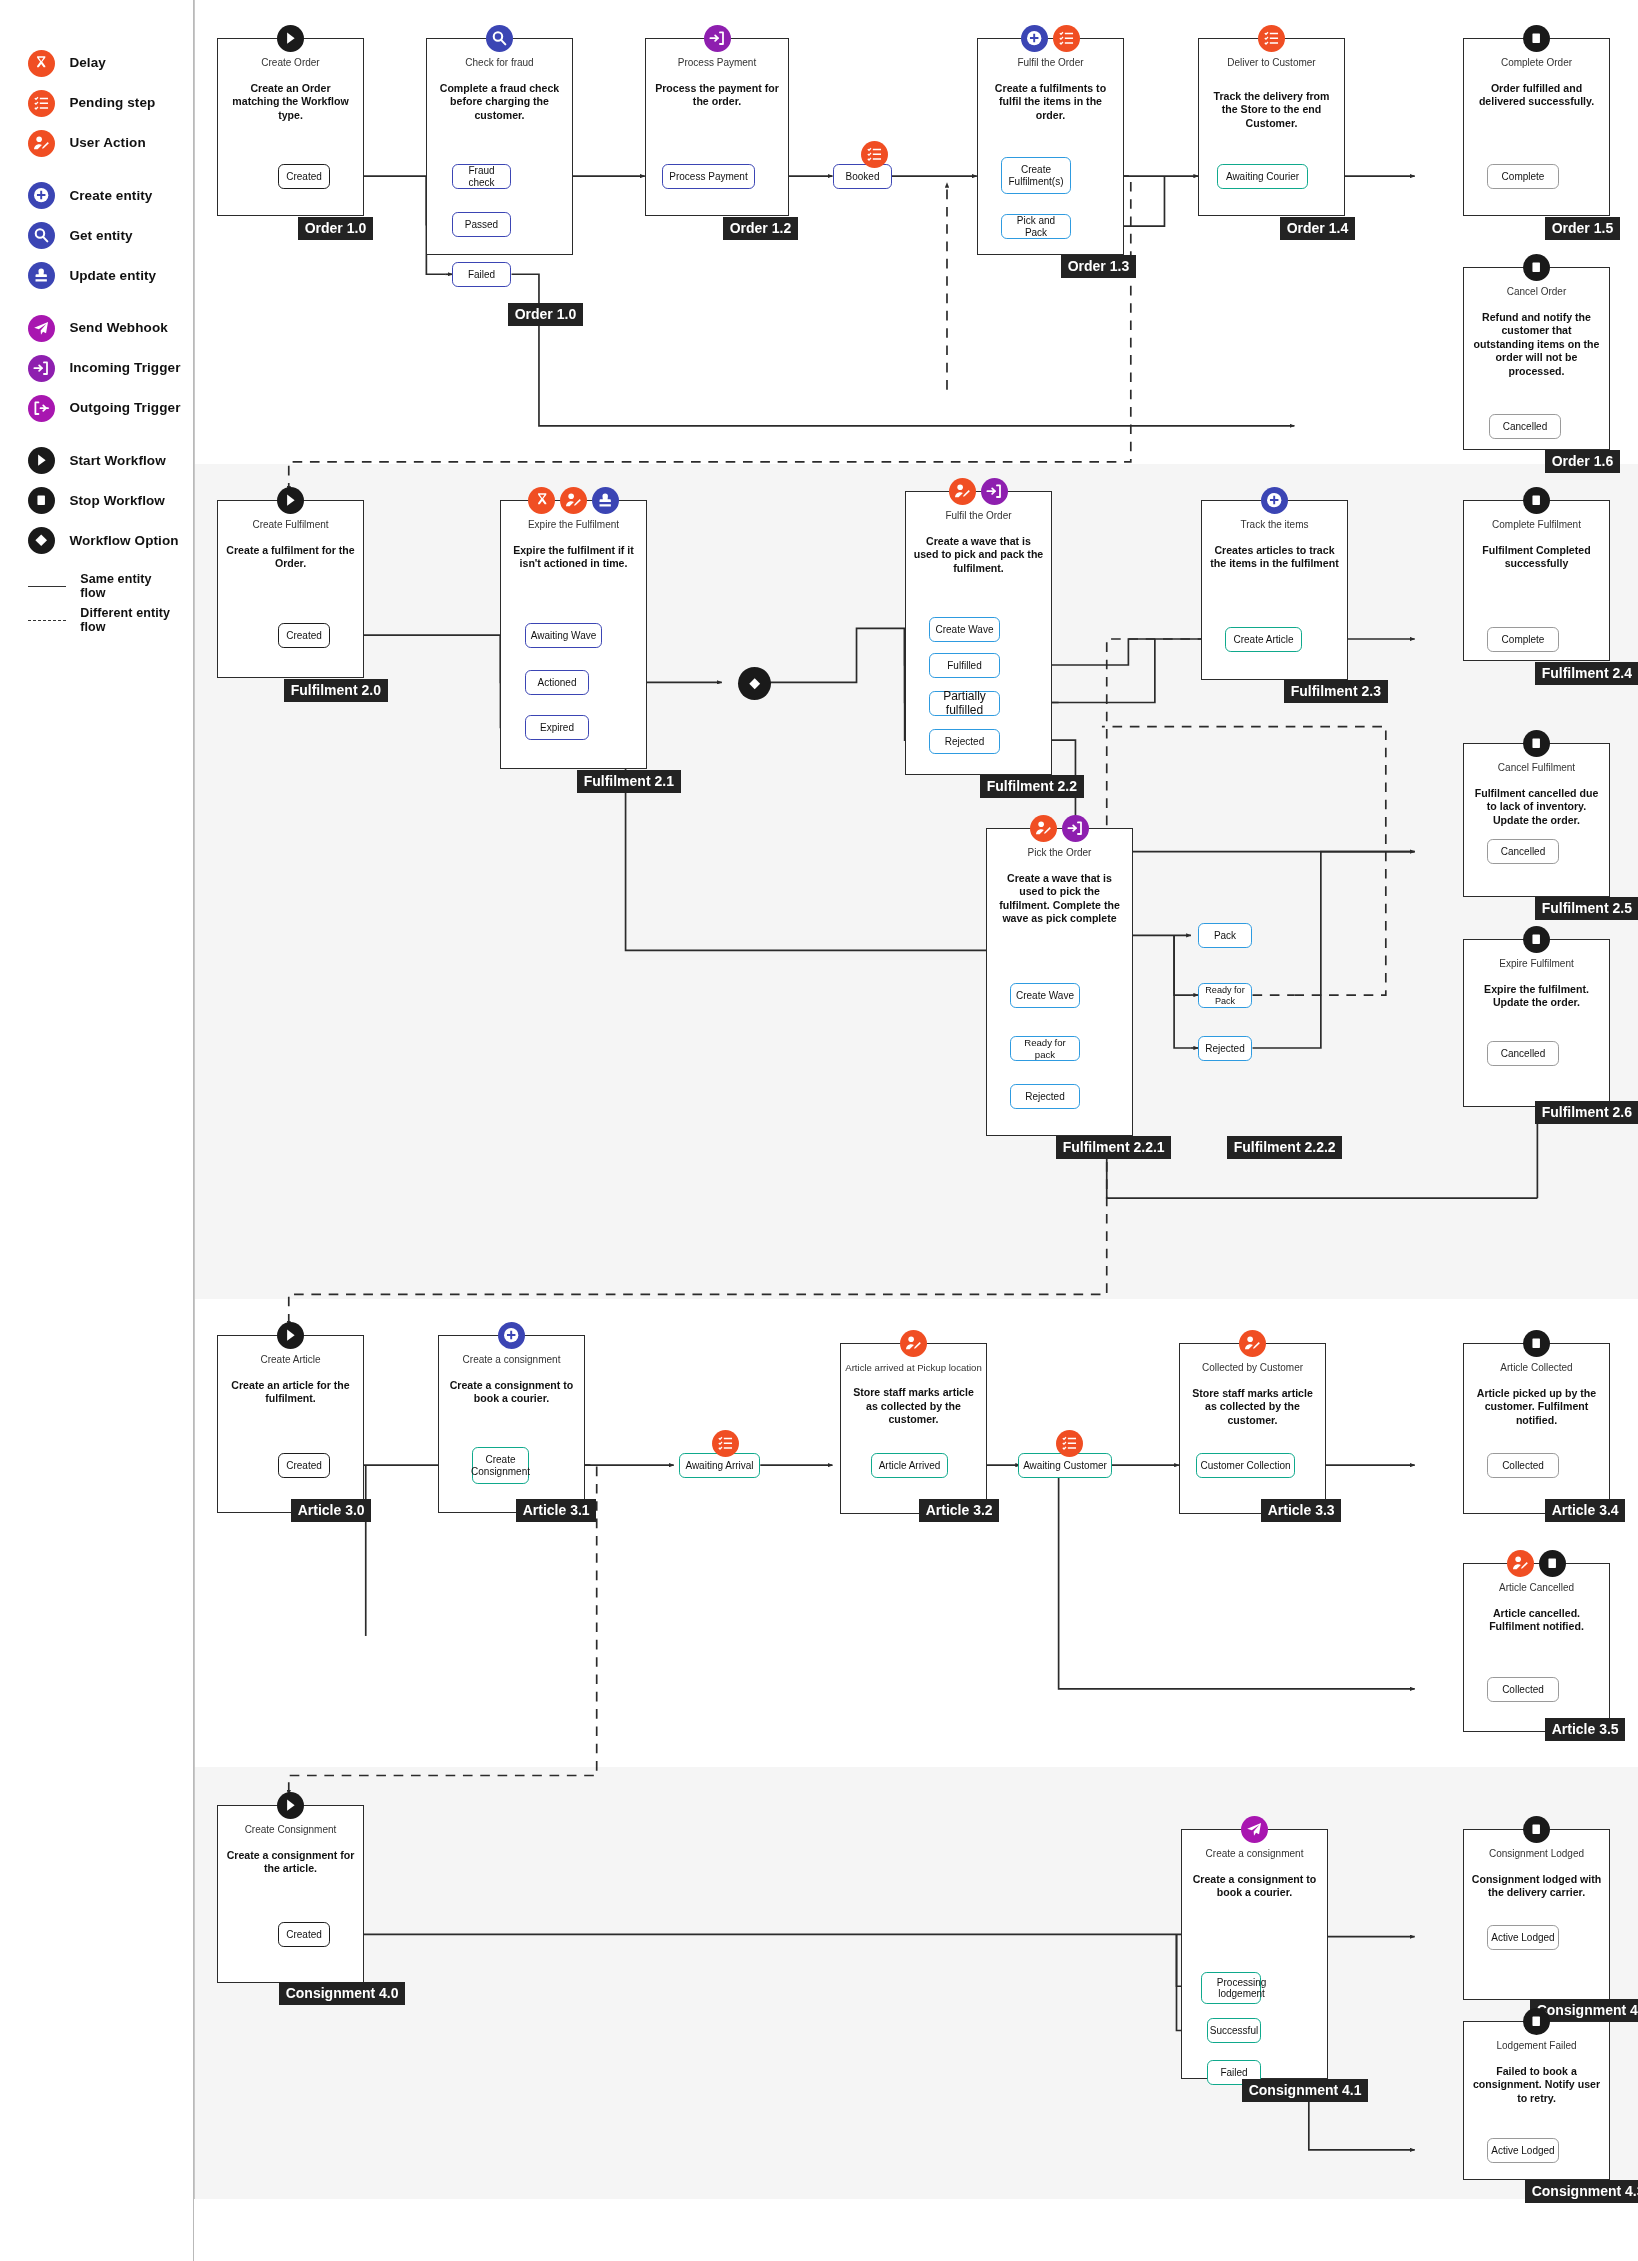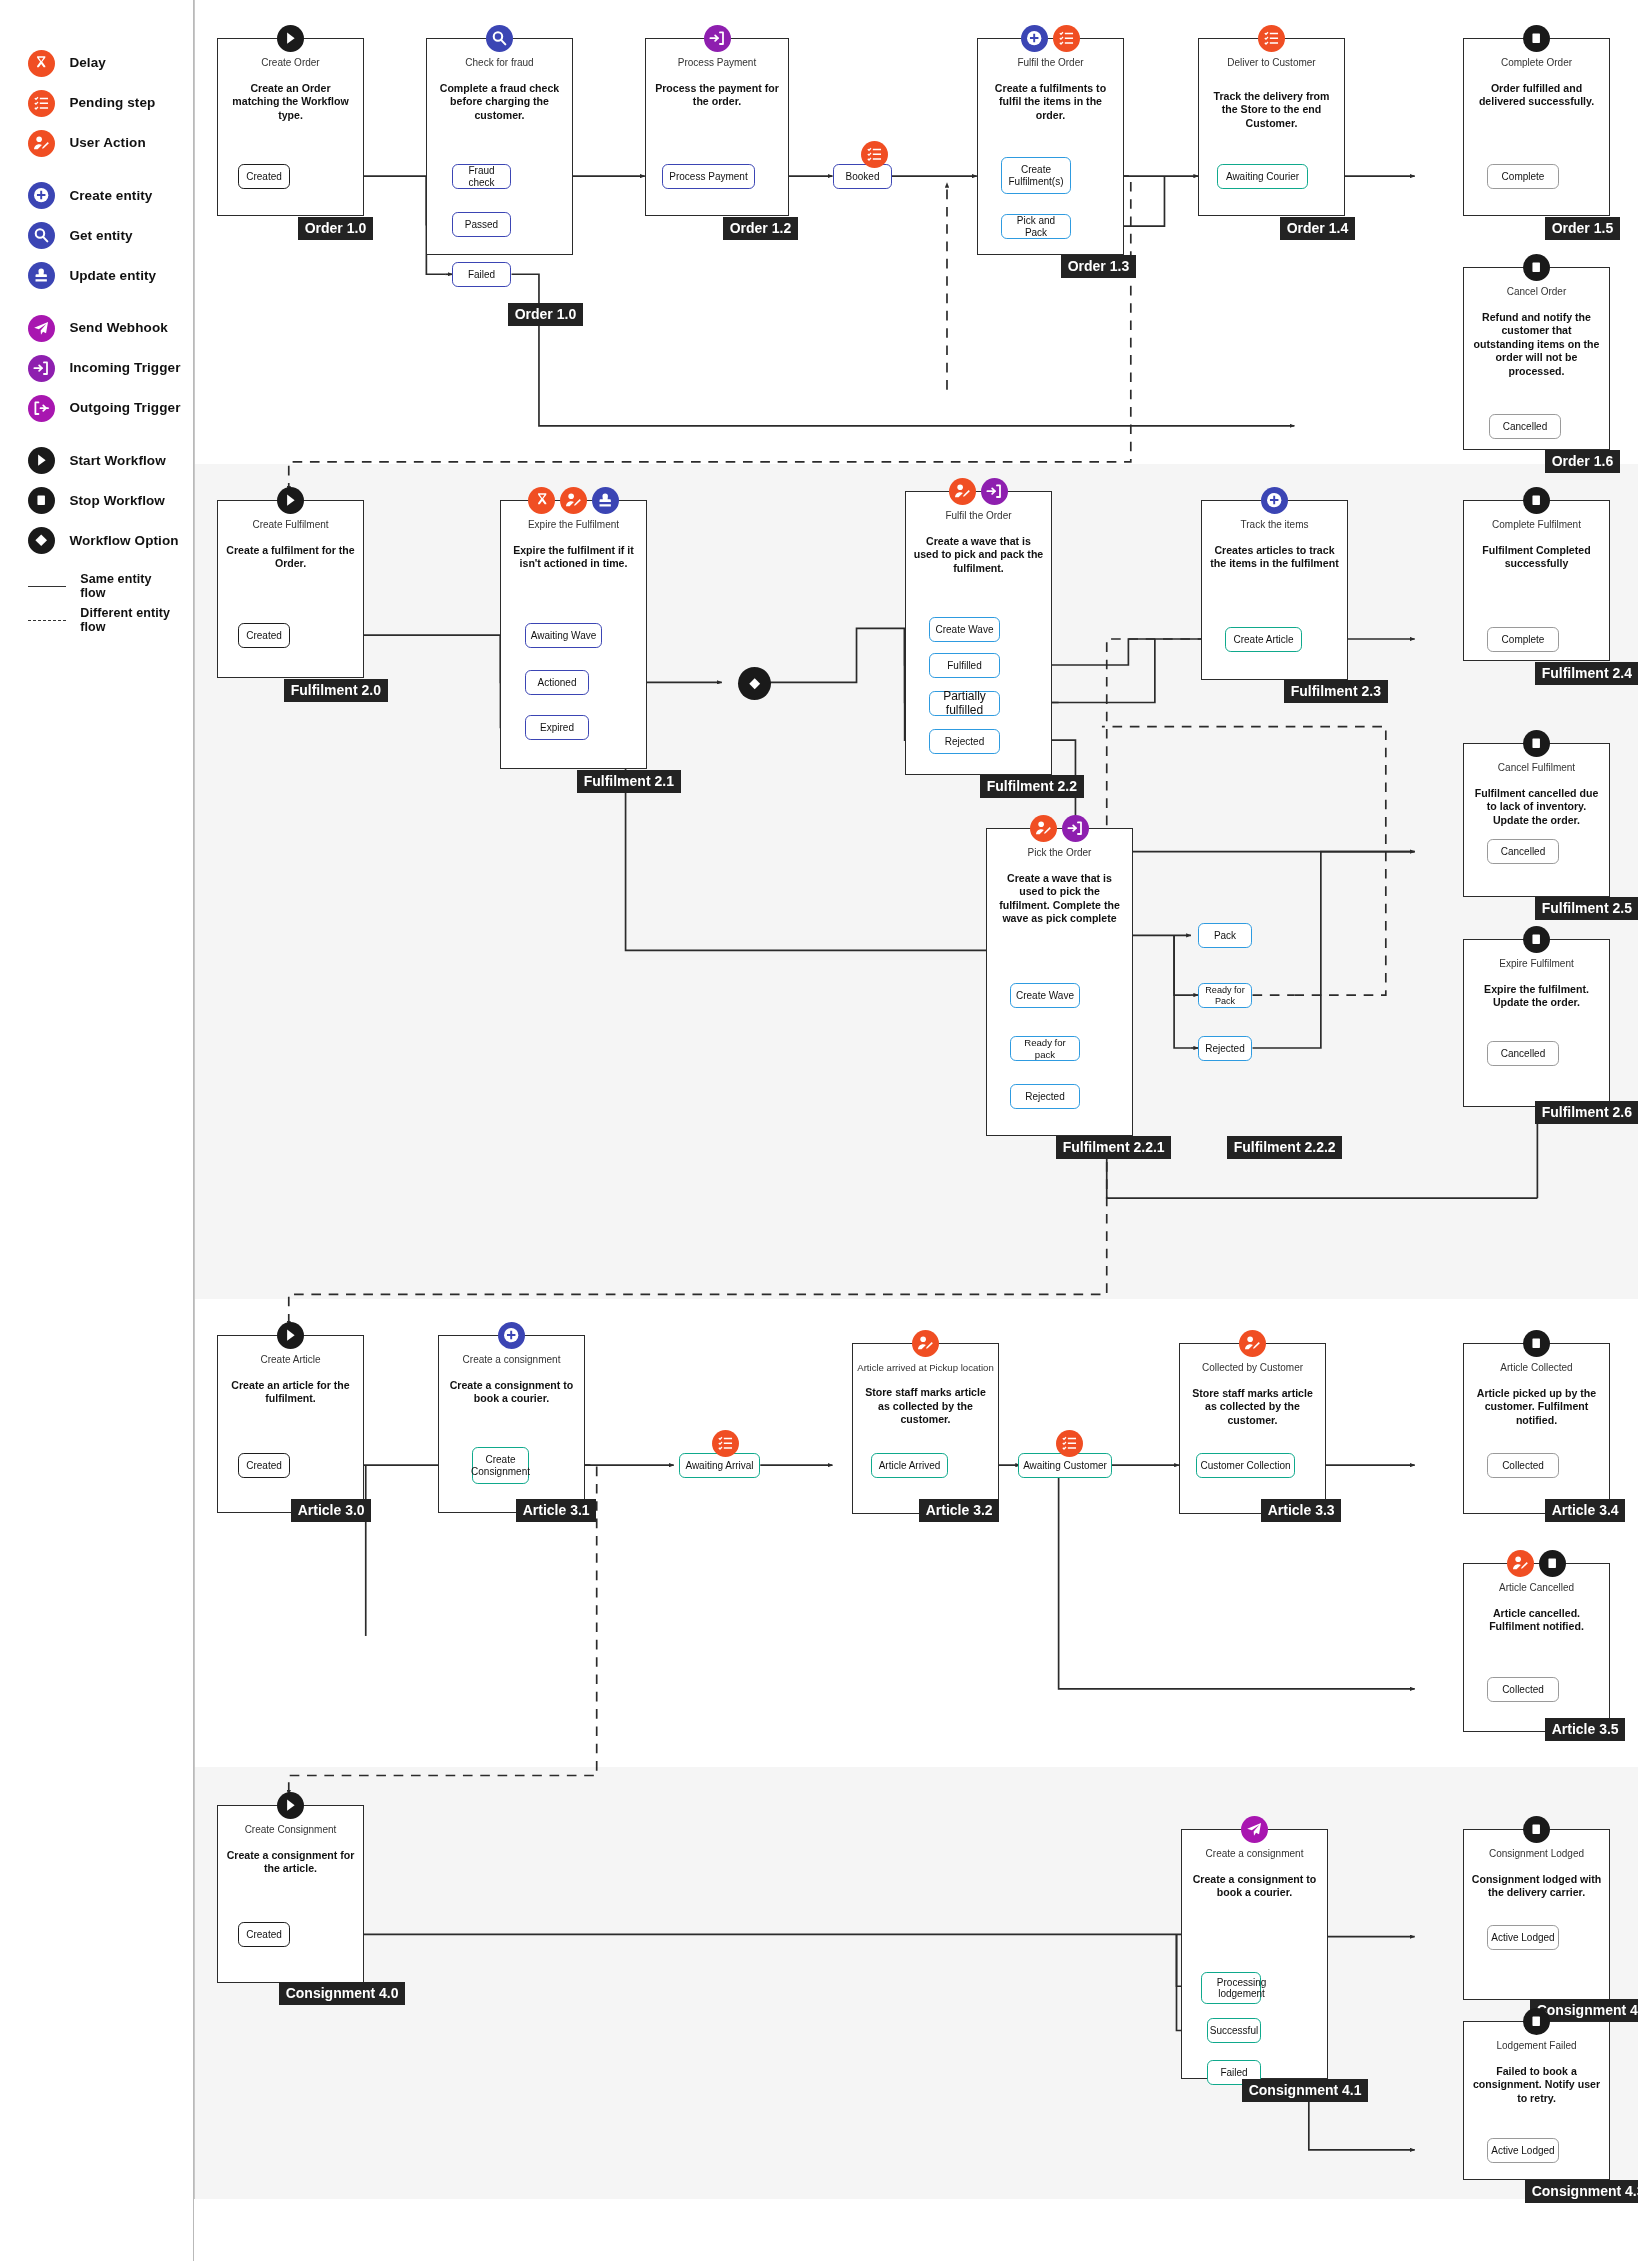--- a/index.html
+++ b/index.html
@@ -81,21 +81,21 @@
   }
 
   
   .pill {
     position:absolute;
     border-radius:5.8px; background:#fff;
     display:flex; align-items:center; justify-content:center;
     text-align:center; font-size:10px; color:#111; line-height:1.15;
     padding:1.9px 2.9px;
   }
-  .pill.b-black  { border:1.4px solid #1c1c1c; }
+  .pill.b-black  { border:1.4px solid #1c1c1c;margin-left:40px; }
   .pill.b-indigo { border:1.4px solid #3B45B4; }
   .pill.b-blue   { border:1.4px solid #2E9BE0; }
   .pill.b-teal   { border:1.4px solid #0FA98C; }
   .pill.b-gray   { border:1.4px solid #9a9a9a; }
 
   .pill-icon { position:absolute; z-index:6; }
 
   
   svg.links { position:absolute; left:0; top:0; width:1638px; height:2261px; pointer-events:none; }
 
@@ -711,21 +711,21 @@
 
   <span class="badge orange pill-icon" style="left:712px;top:1430px;">
       <svg viewBox="0 0 24 24" fill="#fff">
         <path d="M2 5.2l1.4-1.3 1 1 2.2-2.3L8 4l-3.6 3.7L2 5.2zM10 4h12v2.2H10V4zM2 12.3l1.4-1.3 1 1L6.6 9.7 8 11.1l-3.6 3.7L2 12.3zM10 11h12v2.2H10V11zM2 19.4l1.4-1.3 1 1 2.2-2.3L8 18.2l-3.6 3.7L2 19.4zM10 18h12v2.2H10V18z"></path>
       </svg>
     </span>
   <div class="pill b-teal" style="left:679px;top:1453px;width:81px;height:25px;">
       <span>Awaiting Arrival</span>
     </div>
 
-  <div class="card" style="left:840px;top:1343px;width:147px;height:171px;margin-left:12px;">
+  <div class="card" style="left:840px;top:1343px;width:147px;height:171px;">
     <div class="icons">
       <span class="badge orange">
           <svg viewBox="0 0 24 24" fill="#fff">
             <circle cx="9" cy="6.2" r="4.1"></circle>
             <path d="M1.5 21c0-4.3 3.4-7.4 7.5-7.4 1.5 0 2.9.4 4 1.1l-6.3 6.3H1.5z"></path>
             <path d="M21.6 10.3l1.6 1.6-7.6 7.6-2.3.7.7-2.3 7.6-7.6z"></path>
           </svg>
         </span>
     </div>
     <div class="cap" style="font-size:9.6px;">Article arrived at Pickup location</div>

